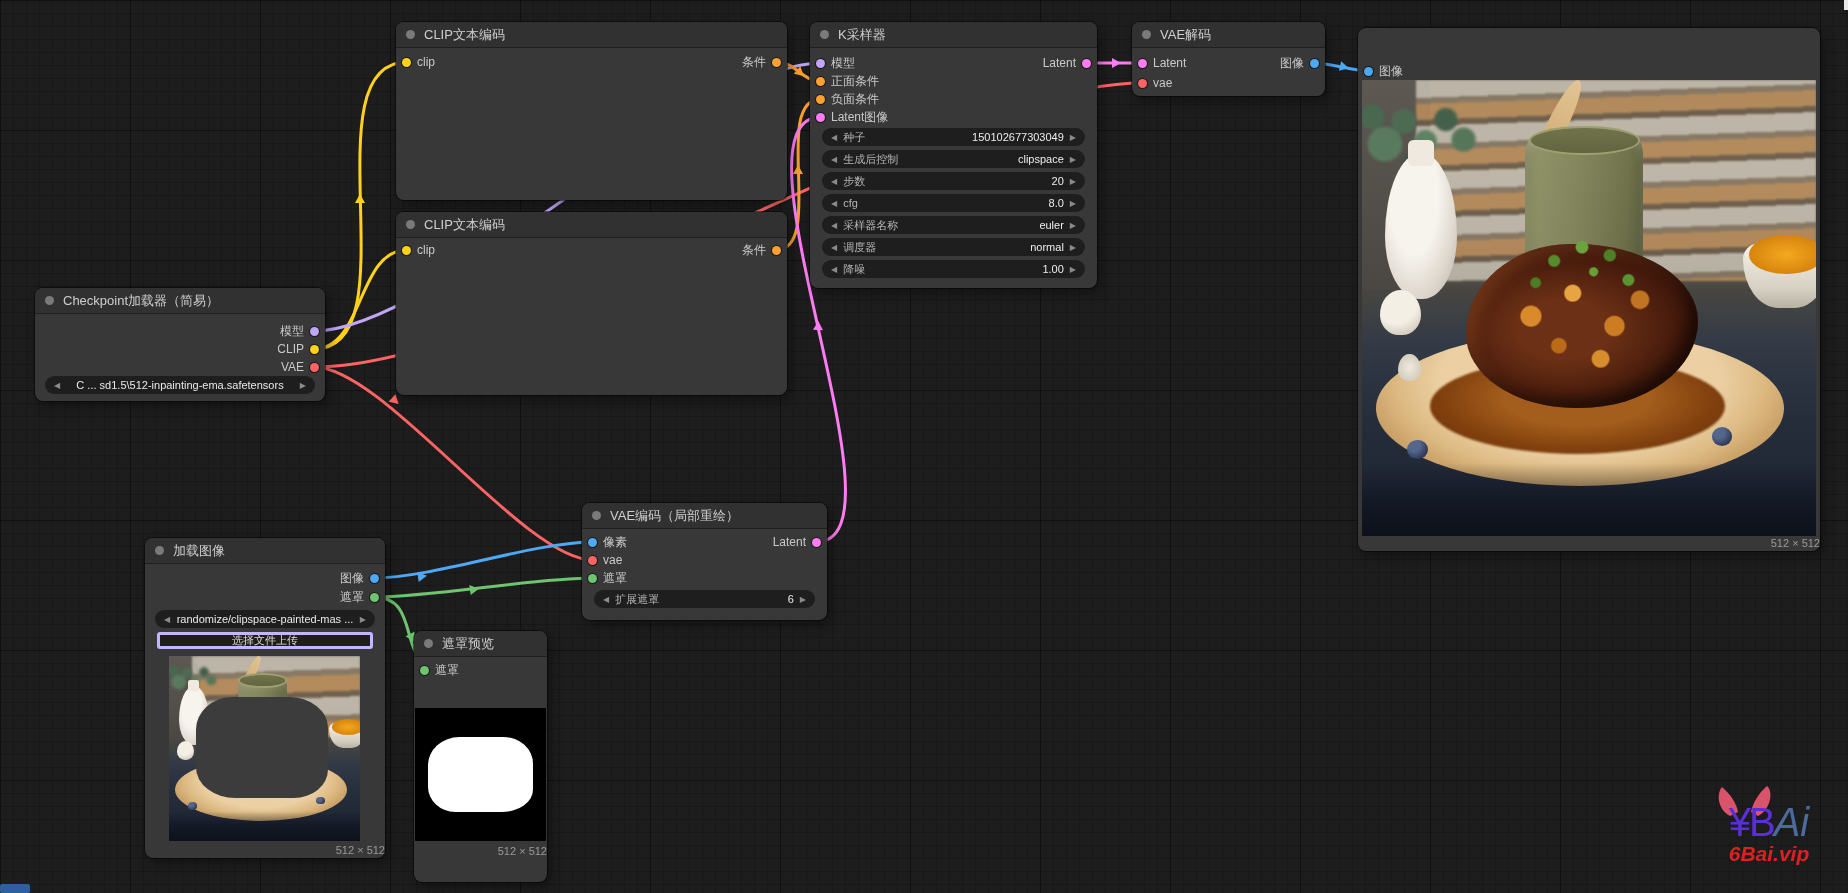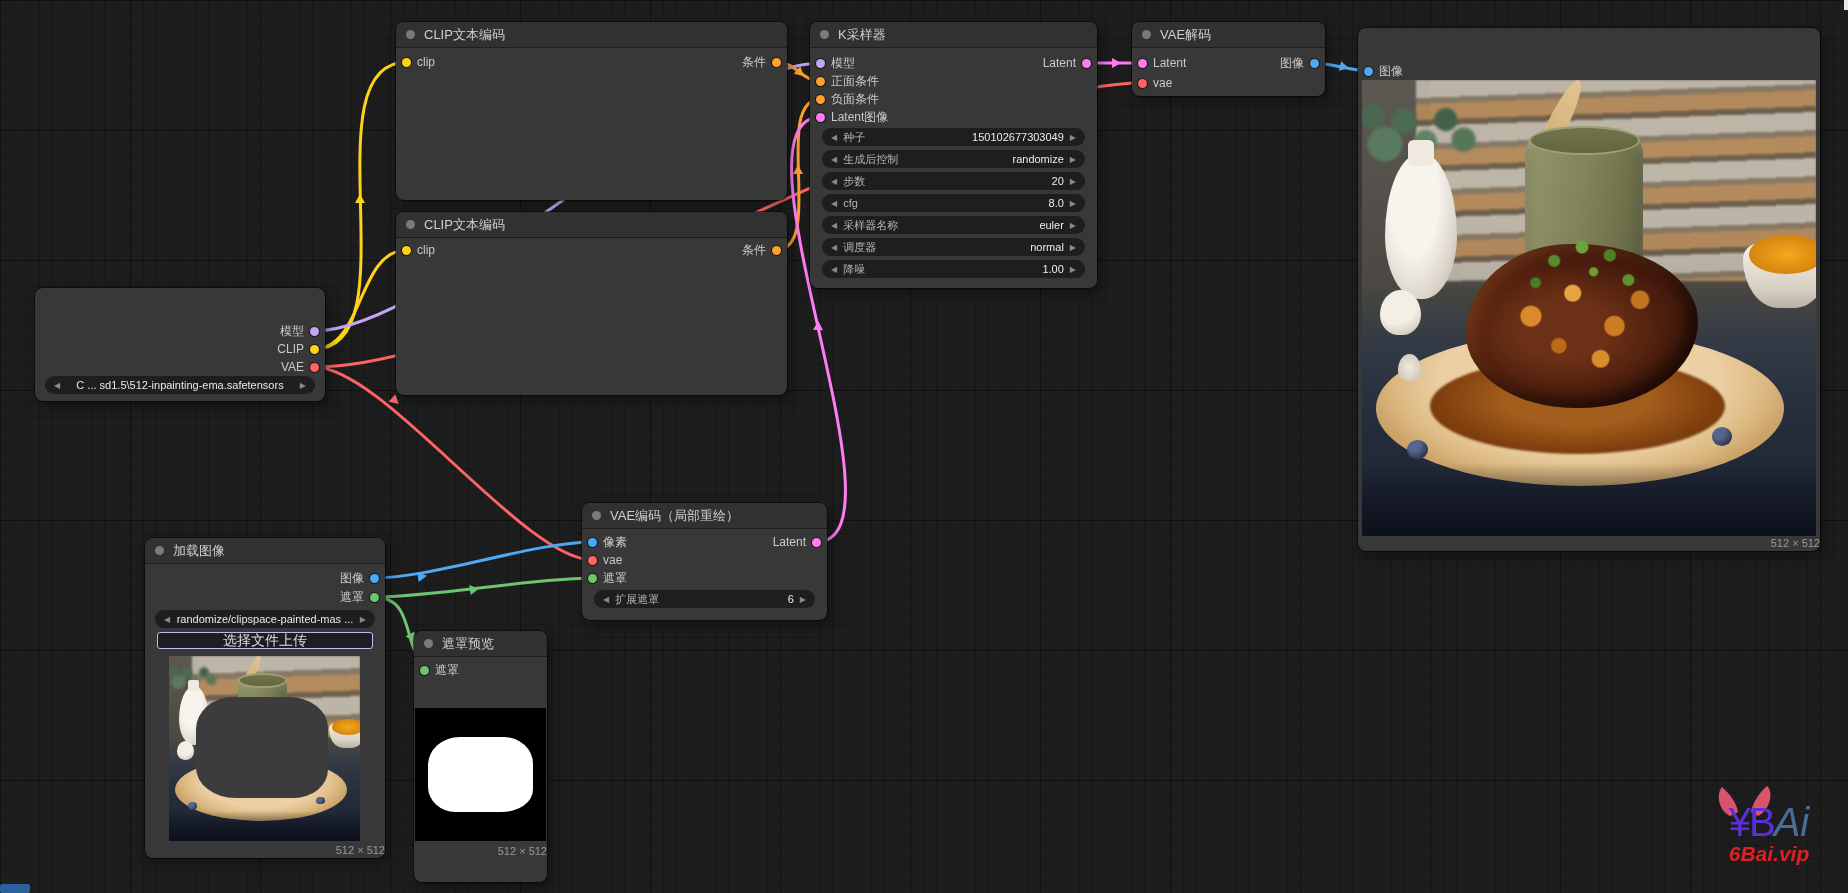--- a/index.html
+++ b/index.html
@@ -47,22 +47,22 @@
     position:absolute;left:12px;right:12px;height:18px;background:#1e1e1e;border-radius:9px;
     display:flex;align-items:center;gap:6px;padding:0 9px;box-sizing:border-box;
     font-size:11px;color:#b5b5b5;white-space:nowrap;overflow:hidden;
   }
   .widget .arr{color:#8a8a8a;font-size:8px;flex:0 0 auto}
   .widget .wlabel{flex:0 0 auto;color:#b5b5b5}
   .widget .wvalue{flex:1;text-align:right;color:#ececec}
   .widget.combo .wvalue{text-align:center;color:#e9e9e9}
   .btn{
     position:absolute;left:12px;right:12px;height:17px;background:#1e1e1e;
-    border:1px solid #c4b5fd;border-radius:3px;display:flex;align-items:center;
-    justify-content:center;font-size:14px;color:#dedede;box-sizing:border-box;
+    border:3px solid #c4b5fd;border-radius:3px;display:flex;align-items:center;
+    justify-content:center;font-size:11px;color:#dedede;box-sizing:border-box;
   }
   .ta{
     position:absolute;left:12px;right:12px;background:#141414;border-radius:4px;
     color:#d8d8d8;font-family:"DejaVu Sans Mono","Liberation Mono",monospace;
     font-size:10px;padding:6px 8px;box-sizing:border-box;white-space:pre-wrap;text-align:left;
   }
   .sizelab{position:absolute;left:0;right:0;text-align:right;color:#9a9a9a;font-size:11px}
   .imgbox{position:absolute;overflow:hidden;background:#111}
 
   
@@ -189,20 +189,24 @@
     <polygon points="0,-5 9,0 0,5" fill="#ff7cf2" transform="translate(1112,63) rotate(0)"></polygon>
     <polygon points="0,-5 9,0 0,5" fill="#4da8f5" transform="translate(1340,66) rotate(14)"></polygon>
     <polygon points="0,-5 9,0 0,5" fill="#4da8f5" transform="translate(418,577) rotate(-8)"></polygon>
     <polygon points="0,-5 9,0 0,5" fill="#6fc46f" transform="translate(470,590) rotate(-8)"></polygon>
     <polygon points="0,-5 9,0 0,5" fill="#6fc46f" transform="translate(410,634) rotate(62)"></polygon>
     <polygon points="0,-5 9,0 0,5" fill="#ff6464" transform="translate(392,398) rotate(42)"></polygon>
   </g>
 </svg>
 
 <div class="node" style="left:35px;top:288px;width:290px;height:113px">
+  <div class="ntitle">
+    <span class="tdot"></span>
+    <span>Checkpoint加载器（简易）</span>
+  </div>
   <div class="prow out" style="top:34px">
     <span>模型</span>
       <span class="pdot pc-model"></span>
   </div>
   <div class="prow out" style="top:52px">
     <span>CLIP</span>
       <span class="pdot pc-clip"></span>
   </div>
   <div class="prow out" style="top:70px">
     <span>VAE</span>
@@ -273,21 +277,21 @@
 
   <div class="widget" style="top:106px">
     <span class="arr">◀</span>
     <span class="wlabel">种子</span>
     <span class="wvalue">150102677303049</span>
     <span class="arr">▶</span>
   </div>
   <div class="widget" style="top:128px">
     <span class="arr">◀</span>
     <span class="wlabel">生成后控制</span>
-    <span class="wvalue">randomize</span>
+    <span class="wvalue">clipspace</span>
     <span class="arr">▶</span>
   </div>
   <div class="widget" style="top:150px">
     <span class="arr">◀</span>
     <span class="wlabel">步数</span>
     <span class="wvalue">20</span>
     <span class="arr">▶</span>
   </div>
   <div class="widget" style="top:172px">
     <span class="arr">◀</span>

